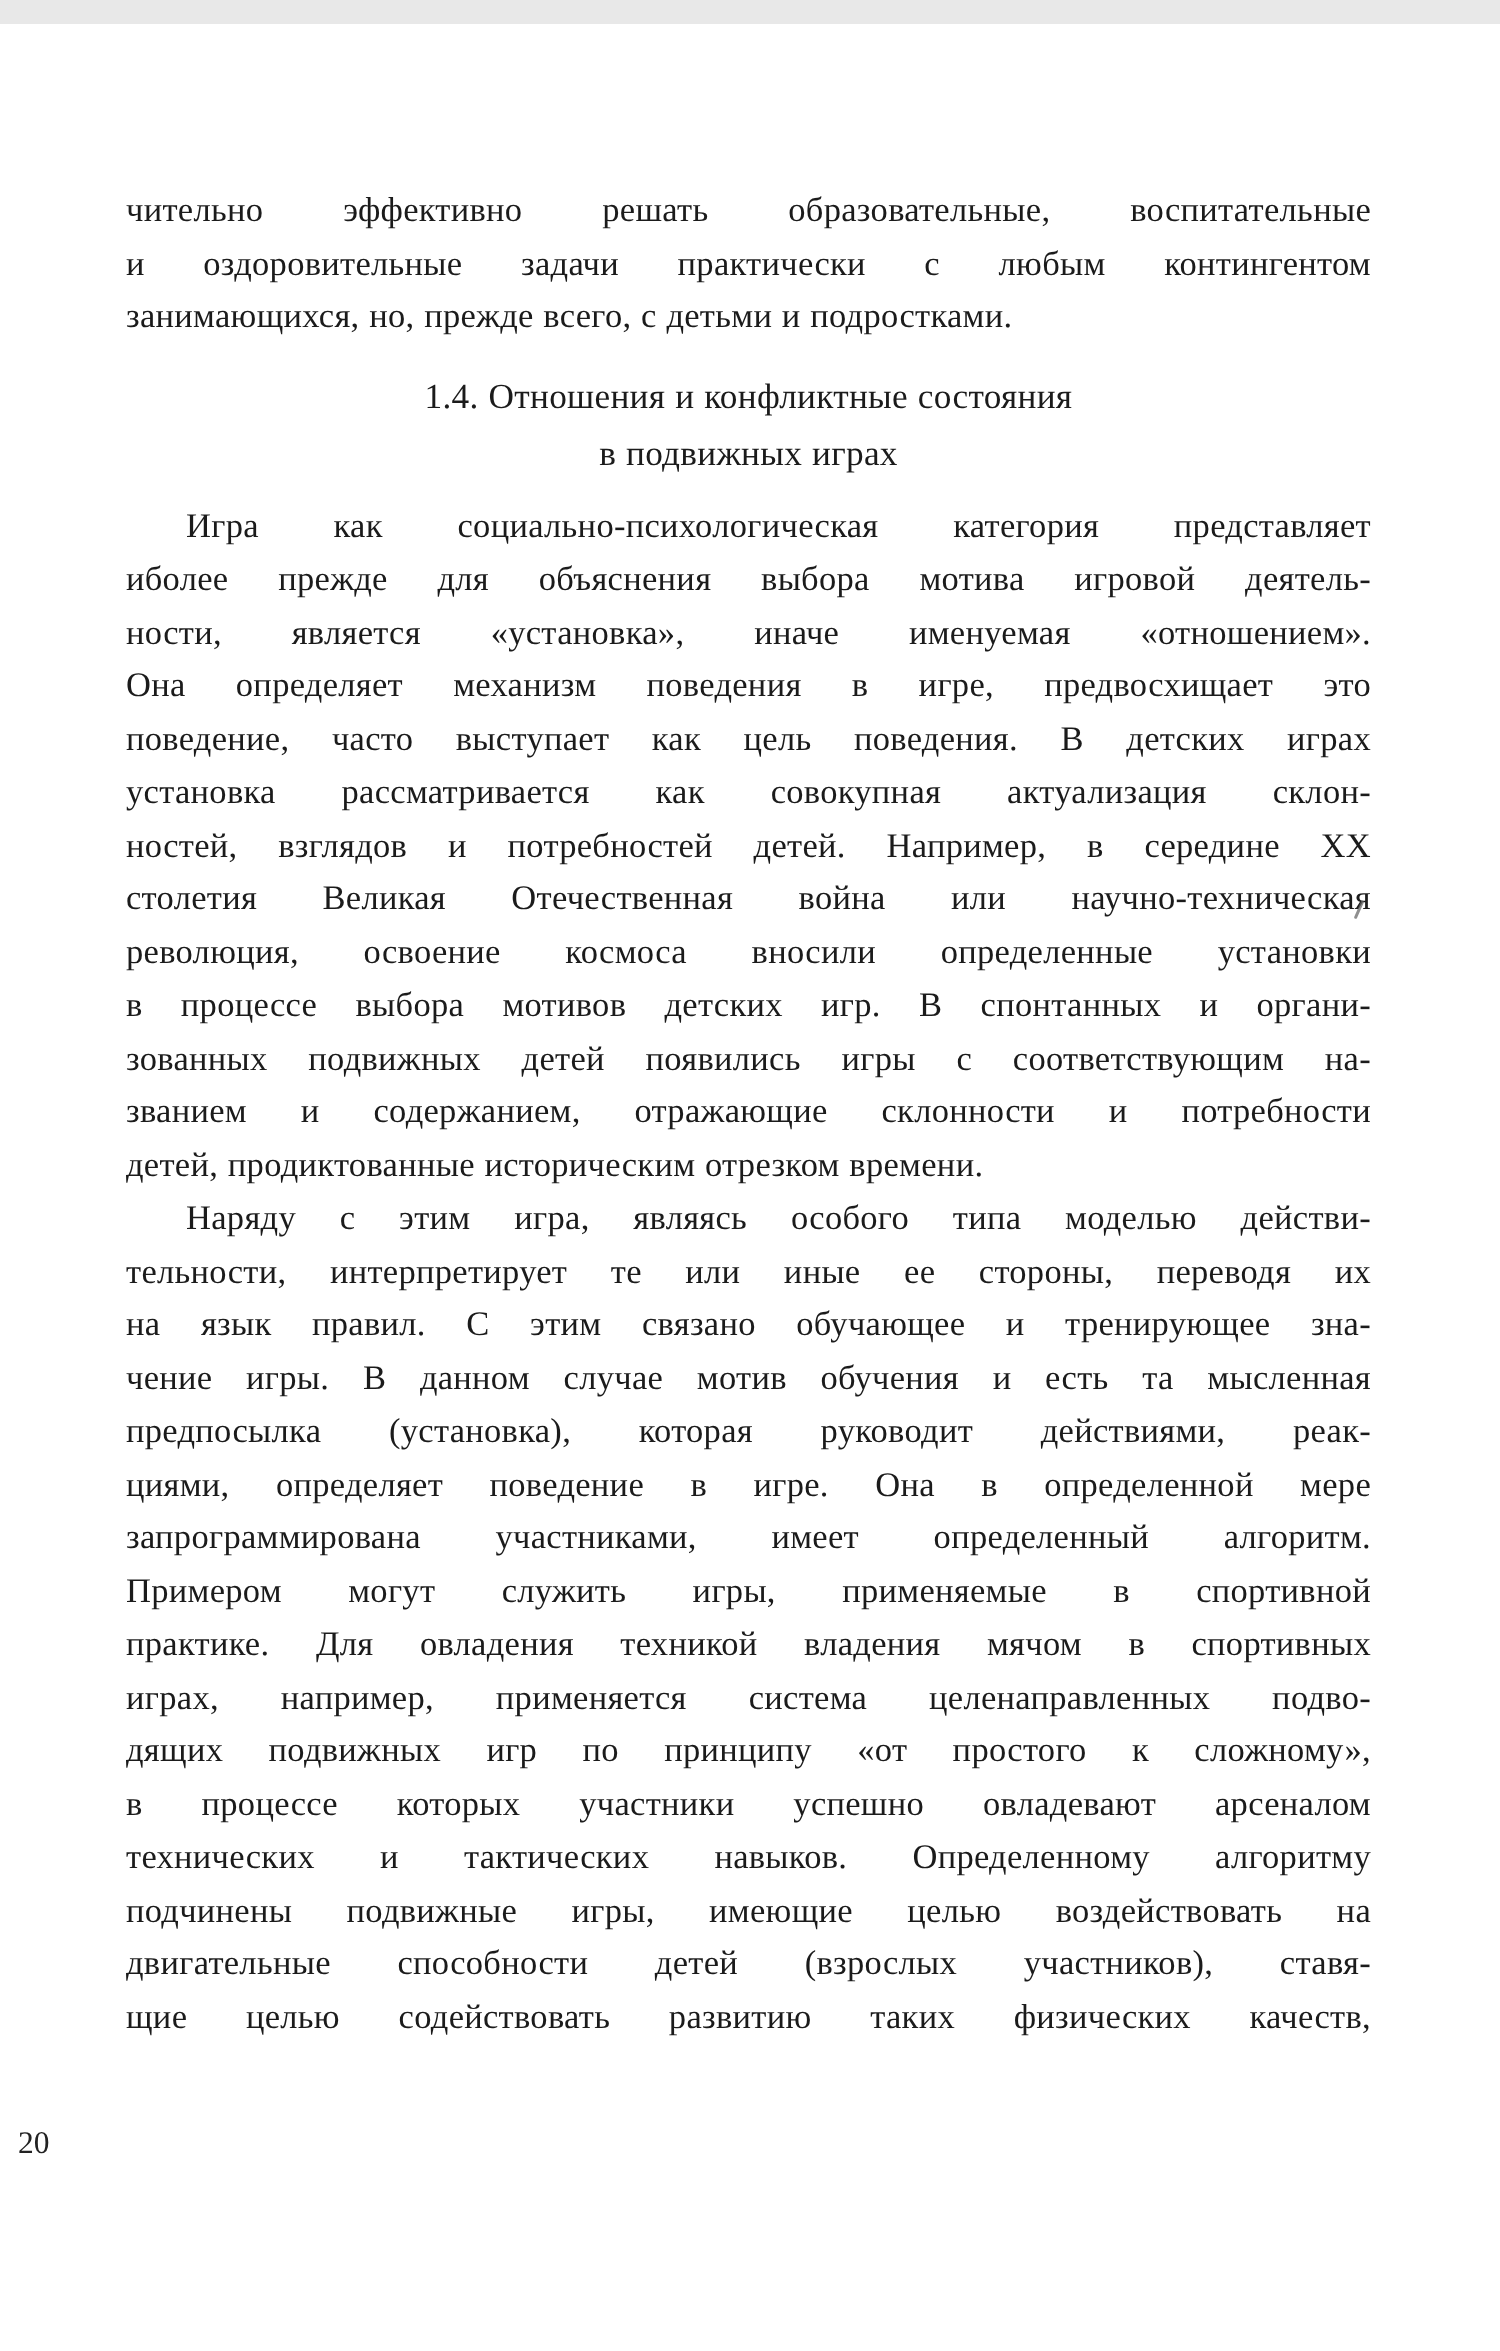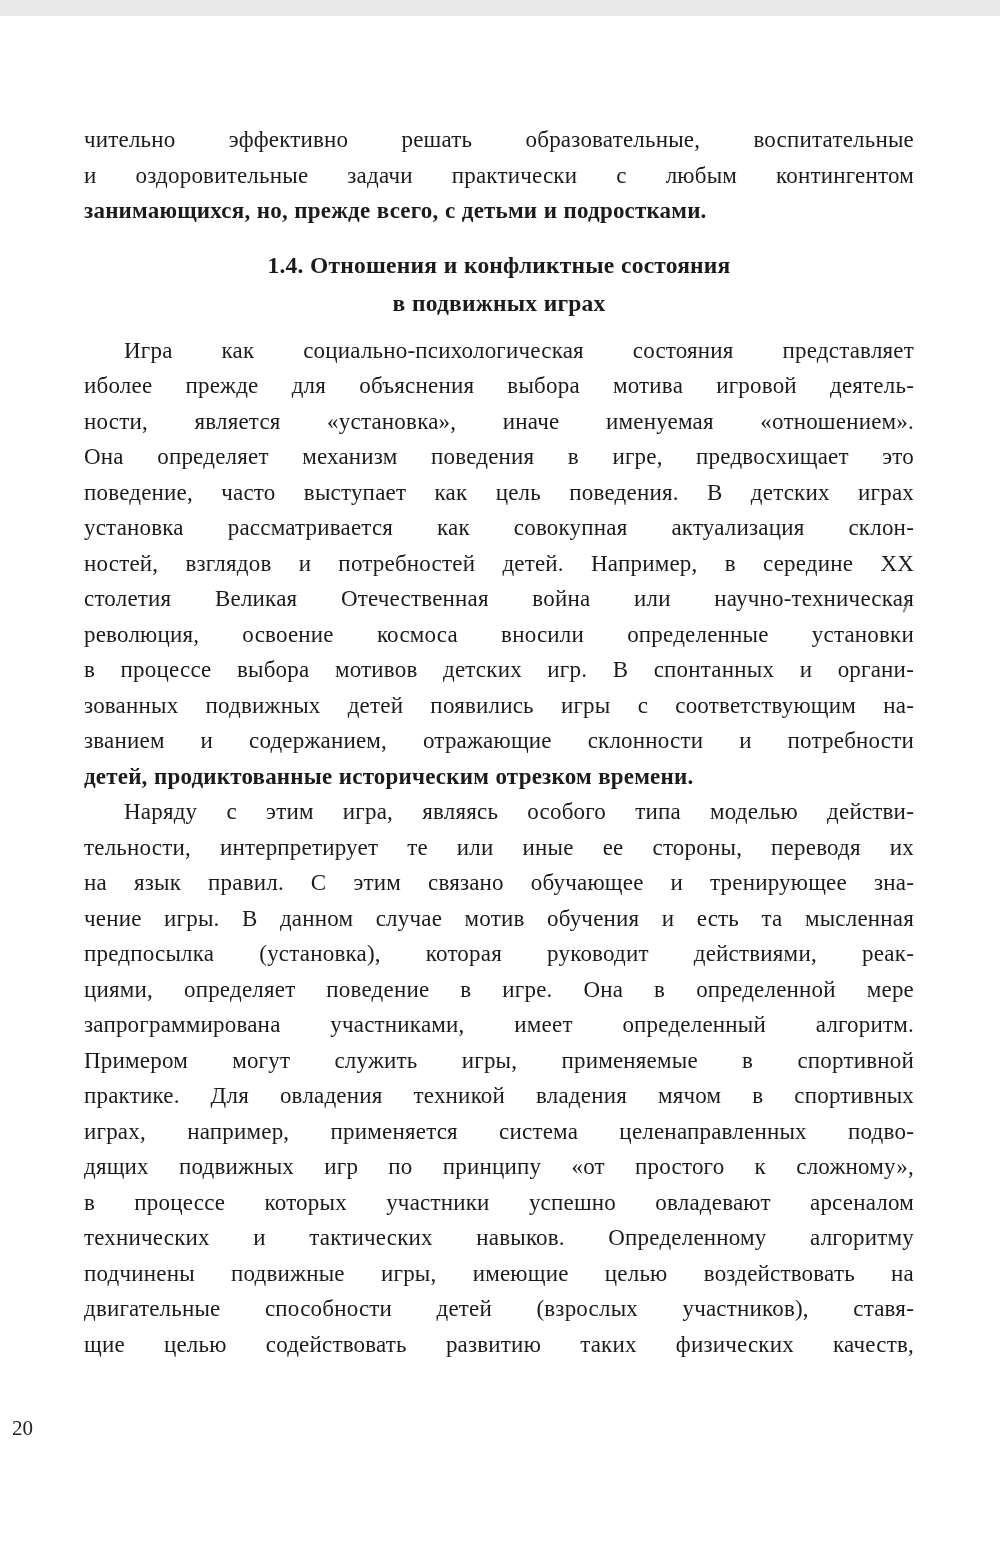--- a/index.html
+++ b/index.html
@@ -27,32 +27,31 @@
     font-size: 23px;
     line-height: 35.5px;
     letter-spacing: 0.2px;
     text-align: justify;
     text-align-last: justify;
     word-spacing: 0.5px;
   }
   
   .block-end .line:last-child {
     text-align-last: left;
-    font-weight: bold;
   }
   
   .para .line:first-child {
     text-indent: 40px;
   }
   .heading {
     margin-top: 17px;
     margin-bottom: 11px;
   }
   .heading .line {
-    font-weight: bold;
+    font-weight: normal;
     font-size: 23.5px;
     line-height: 38px;
     text-align: left;
     text-align-last: center;
     letter-spacing: 0.2px;
   }
   .page-number {
     position: absolute;
     top: 1400px;
     left: 12px;
@@ -85,21 +84,21 @@
         <div class="line">и оздоровительные задачи практически с любым контингентом</div>
         <div class="line">занимающихся, но, прежде всего, с детьми и подростками.</div>
       </div>
 
     <div class="heading">
         <div class="line">1.4. Отношения и конфликтные состояния</div>
         <div class="line">в подвижных играх</div>
       </div>
 
     <div class="para block-end">
-        <div class="line">Игра как социально-психологическая состояния представляет</div>
+        <div class="line">Игра как социально-психологическая категория представляет</div>
         <div class="line">иболее прежде для объяснения выбора мотива игровой деятель-</div>
         <div class="line">ности, является «установка», иначе именуемая «отношением».</div>
         <div class="line">Она определяет механизм поведения в игре, предвосхищает это</div>
         <div class="line">поведение, часто выступает как цель поведения. В детских играх</div>
         <div class="line">установка рассматривается как совокупная актуализация склон-</div>
         <div class="line">ностей, взглядов и потребностей детей. Например, в середине XX</div>
         <div class="line">столетия Великая Отечественная война или научно-техническая</div>
         <div class="line">революция, освоение космоса вносили определенные установки</div>
         <div class="line">в процессе выбора мотивов детских игр. В спонтанных и органи-</div>
         <div class="line">зованных подвижных детей появились игры с соответствующим на-</div>

